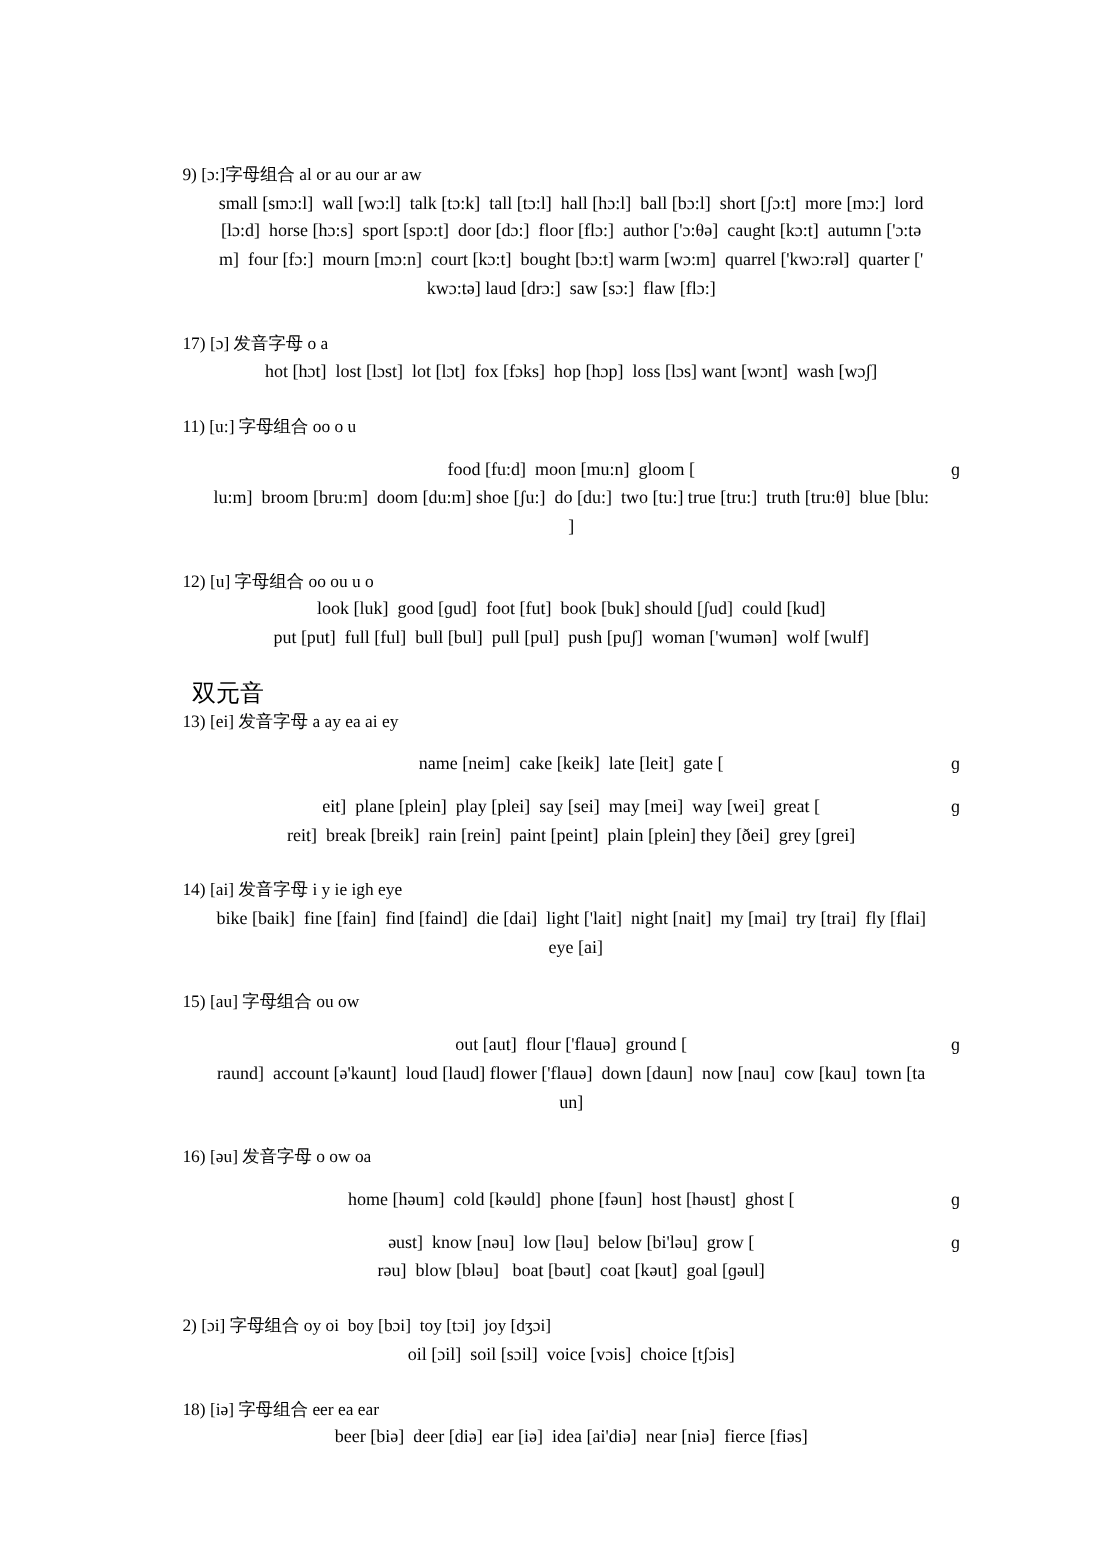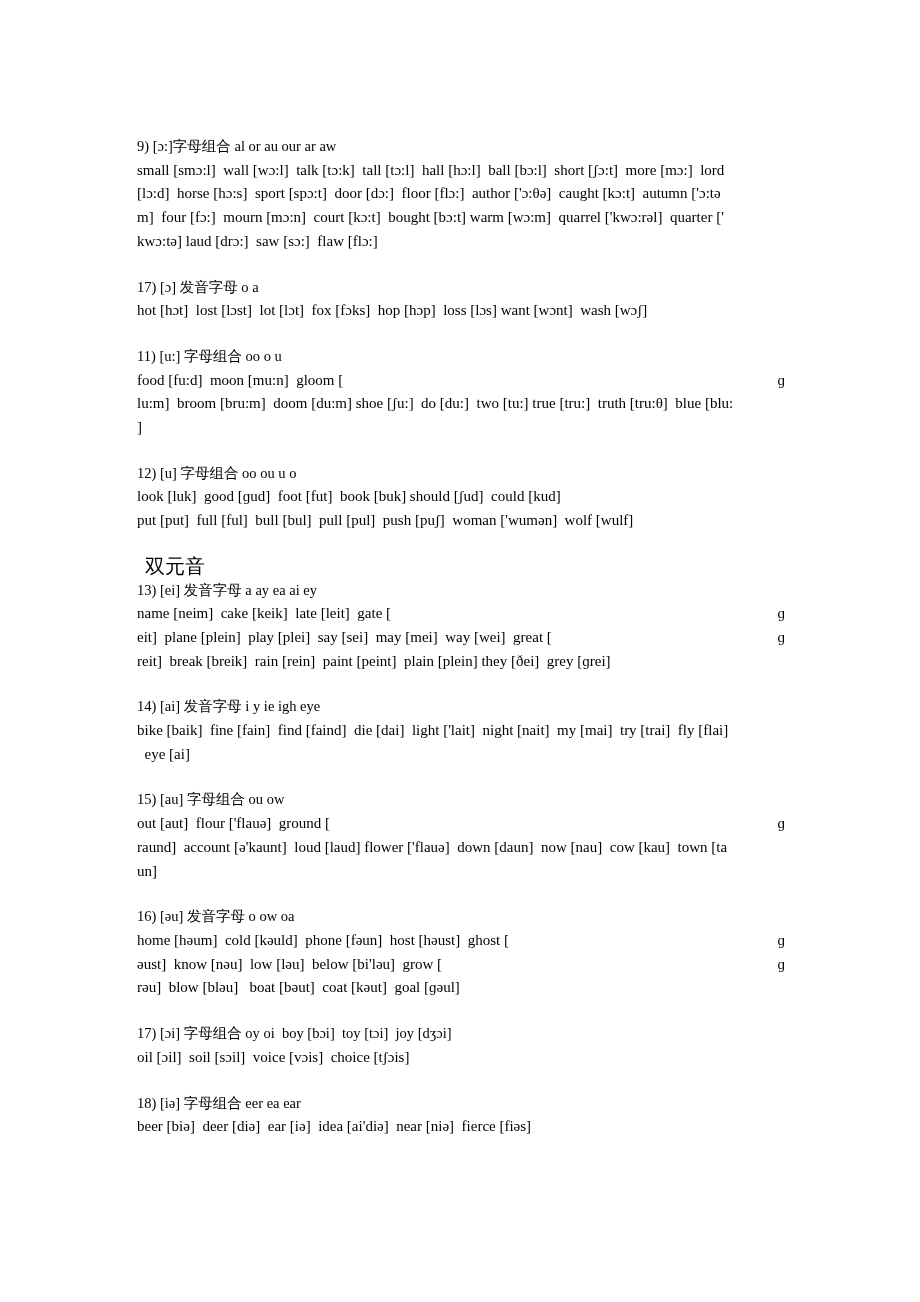--- a/index.html
+++ b/index.html
@@ -12,49 +12,50 @@
     width: 920px;
     height: 1302px;
     position: relative;
     overflow: hidden;
     font-family: "Liberation Serif", "DejaVu Serif", serif;
     color: #000000;
     -webkit-font-smoothing: none;
   }
   #page {
     position: absolute;
-    left: 137px;
+    left: 152px;
     top: 135px;
     width: 648px;
   }
   .section {
     margin: 0 0 22px 0;
   }
   .section:last-child { margin-bottom: 12px; }
 
   .heading {
     font-size: 14.5px;
     line-height: 23.7px;
     white-space: pre;
   }
   .body-line {
     font-size: 15px;
     line-height: 23.7px;
     position: relative;
     white-space: pre;
+    text-align: center;
   }
   .group-label {
     font-size: 20px;
     line-height: 23.7px;
     padding-left: 8px;
     white-space: pre;
     font-family: Liberation Serif, serif;
   }
   
-  .body-line.split { display: block; }
+  .body-line.split { display: block; margin-top: 12px; }
   .right-glyph {
     position: absolute;
     right: 0;
     top: 0;
     font-size: 15px;
   }
 </style>
 </head>
 <body>
 
@@ -99,20 +100,20 @@
       <div class="body-line"><span>raund]  account [ə'kaunt]  loud [laud] flower ['flauə]  down [daun]  now [nau]  cow [kau]  town [ta</span></div>
       <div class="body-line"><span>un]</span></div>
     </div>
     <div class="section">
       <div class="heading">16) [əu] 发音字母 o ow oa</div>
       <div class="body-line split"><span>home [həum]  cold [kəuld]  phone [fəun]  host [həust]  ghost [</span><span class="right-glyph">ɡ</span></div>
       <div class="body-line split"><span>əust]  know [nəu]  low [ləu]  below [bi'ləu]  grow [</span><span class="right-glyph">ɡ</span></div>
       <div class="body-line"><span>rəu]  blow [bləu]   boat [bəut]  coat [kəut]  goal [ɡəul]</span></div>
     </div>
     <div class="section">
-      <div class="heading">17) [ɔi] 字母组合 oy oi  boy [bɔi]  toy [tɔi]  joy [dʒɔi]</div>
+      <div class="heading">2) [ɔi] 字母组合 oy oi  boy [bɔi]  toy [tɔi]  joy [dʒɔi]</div>
       <div class="body-line"><span>oil [ɔil]  soil [sɔil]  voice [vɔis]  choice [tʃɔis]</span></div>
     </div>
     <div class="section">
       <div class="heading">18) [iə] 字母组合 eer ea ear</div>
       <div class="body-line"><span>beer [biə]  deer [diə]  ear [iə]  idea [ai'diə]  near [niə]  fierce [fiəs]</span></div>
     </div>
   </div>
 
 </body></html>

